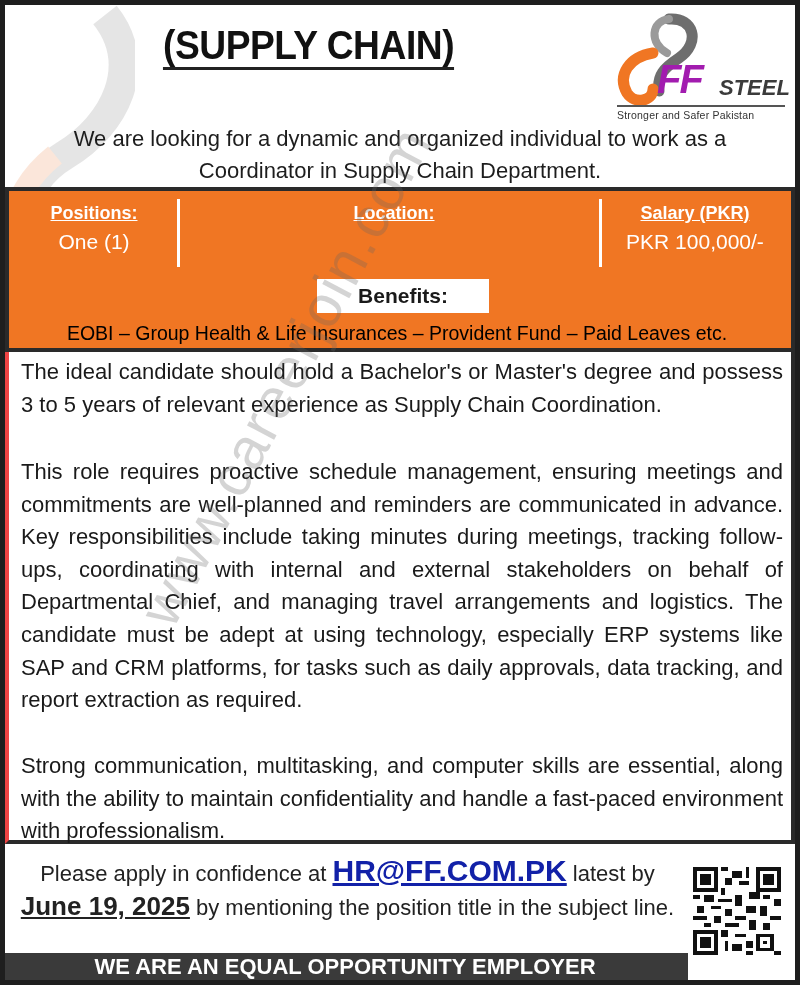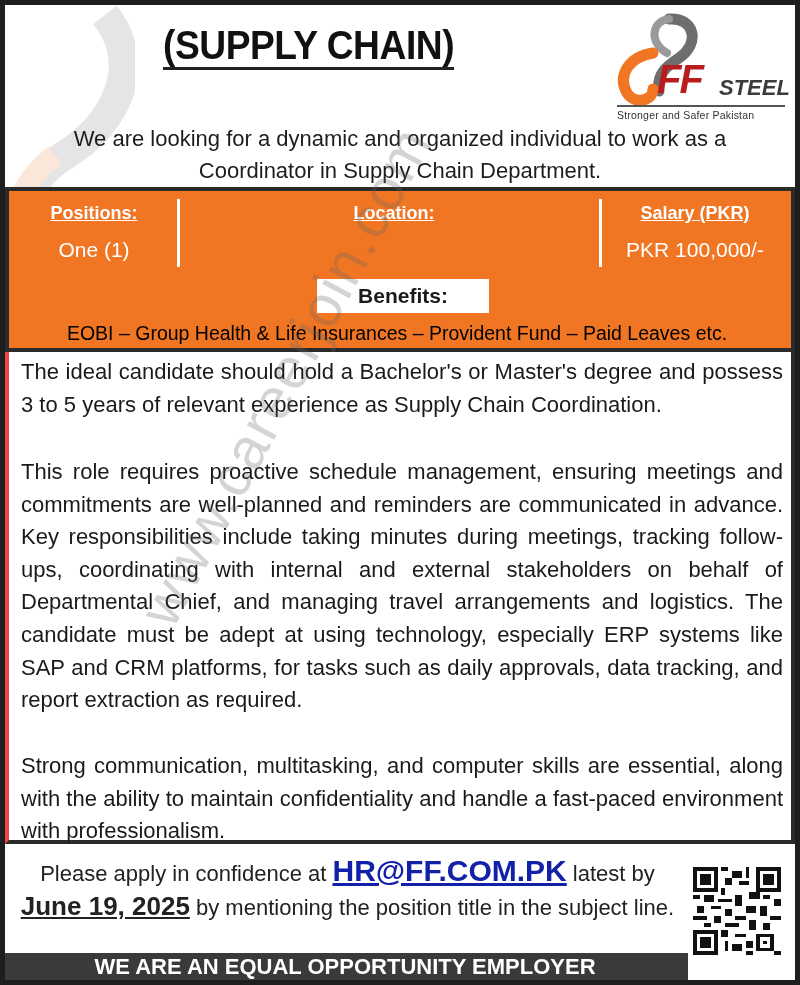--- a/index.html
+++ b/index.html
@@ -11,33 +11,33 @@
     }
     .bg-swirl { position: absolute; left: -10px; top: 0; width: 140px; height: 340px; opacity: 0.25; }
     .title-block { position: absolute; left: 14px; top: 14px; width: 580px; text-align: center; }
     .title-line {
       display: inline-block; font-weight: bold; font-size: 40px; letter-spacing: -0.5px;
       color: #111; line-height: 44px; border-bottom: 3px solid #222; transform: scaleX(0.93);
     }
     .title-line.l1 { transform-origin: left center; margin-left: -6px; }
     .title-line.l2 { margin-top: 4px; }
     .logo { position: absolute; left: 604px; top: 8px; width: 180px; height: 110px; }
-    .logo-text-ff { position: absolute; left: 48px; top: 44px; font-weight: bold; font-style: italic; font-size: 40px; color: #b91c1c; letter-spacing: -2px; }
+    .logo-text-ff { position: absolute; left: 48px; top: 44px; font-weight: bold; font-style: italic; font-size: 40px; color: #a21caf; letter-spacing: -2px; }
     .logo-text-steel { position: absolute; left: 110px; top: 62px; font-weight: bold; font-style: italic; font-size: 22px; color: #3b3b3b; }
     .logo-rule { position: absolute; left: 8px; top: 92px; width: 168px; height: 2px; background: #555; }
     .logo-tag { position: absolute; left: 8px; top: 96px; font-size: 10.5px; color: #333; letter-spacing: 0.2px; white-space: nowrap; }
     .intro { position: absolute; left: 10px; top: 118px; width: 770px; text-align: center; font-size: 22px; line-height: 32px; color: #1d1d1d; }
     .orange-box {
       position: absolute; left: 0; top: 182px; width: 790px; height: 165px;
       background: #f07623; border-top: 4px solid #2a2a2a; border-bottom: 4px solid #2a2a2a;
       border-left: 4px solid #2a2a2a; border-right: 4px solid #2a2a2a;
     }
     .col { position: absolute; top: 8px; text-align: center; color: #fff; }
     .col .hd { font-weight: bold; font-size: 18px; text-decoration: underline; line-height: 28px; }
-    .col .val { font-size: 21px; line-height: 30px; margin-top: 8px; }
+    .col .val { font-size: 21px; line-height: 30px; }
     .col.pos { left: 10px; width: 150px; }
     .col.loc { left: 176px; width: 418px; }
     .col.sal { left: 596px; width: 180px; }
     .vdiv { position: absolute; top: 8px; width: 3px; height: 68px; background: #fff; }
     .vdiv.d1 { left: 168px; } .vdiv.d2 { left: 590px; }
     .benefits-label {
       position: absolute; left: 308px; top: 88px; width: 172px; height: 34px;
       background: #fff; color: #1a1a1a; font-weight: bold; font-size: 21px; text-align: center; line-height: 34px;
     }
     .benefits-text { position: absolute; left: 0; top: 128px; width: 776px; text-align: center; color: #000000; font-size: 19.5px; line-height: 28px; }

